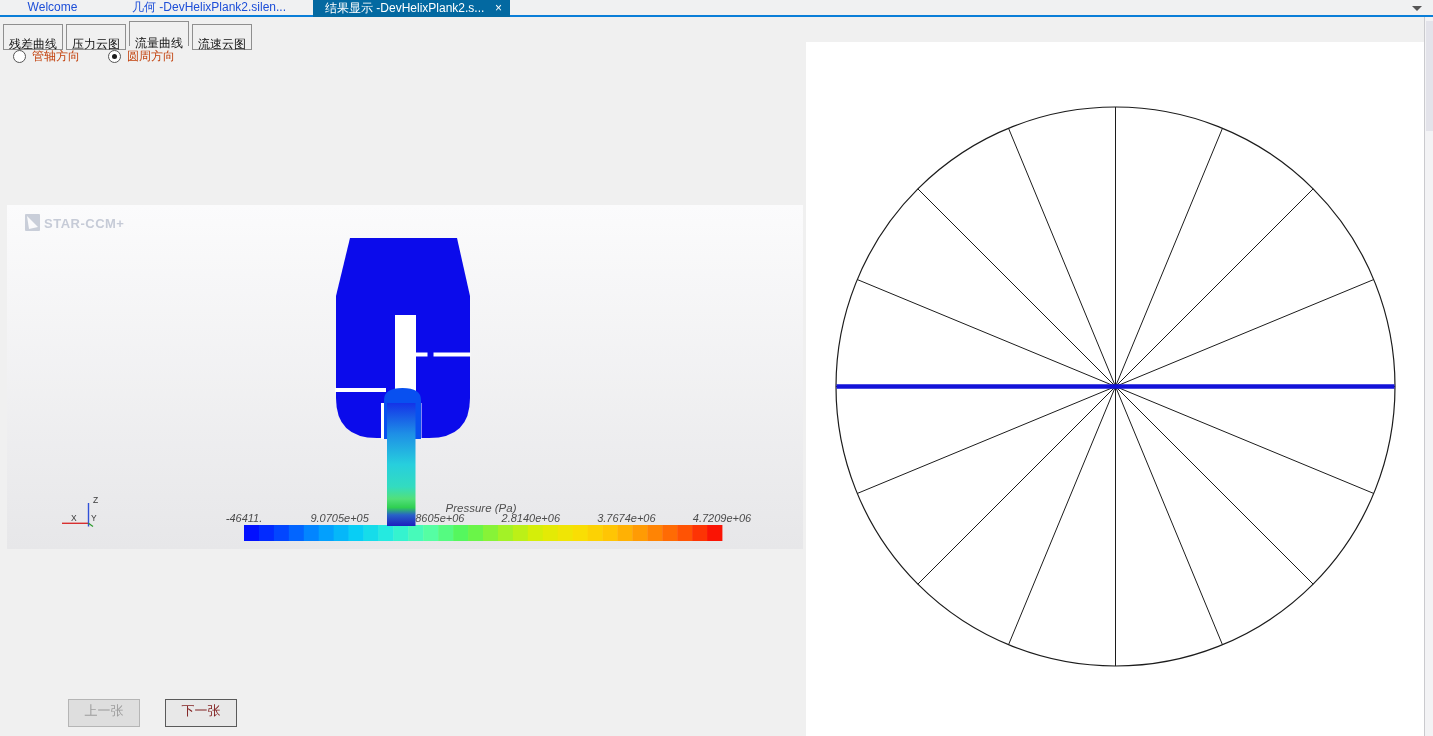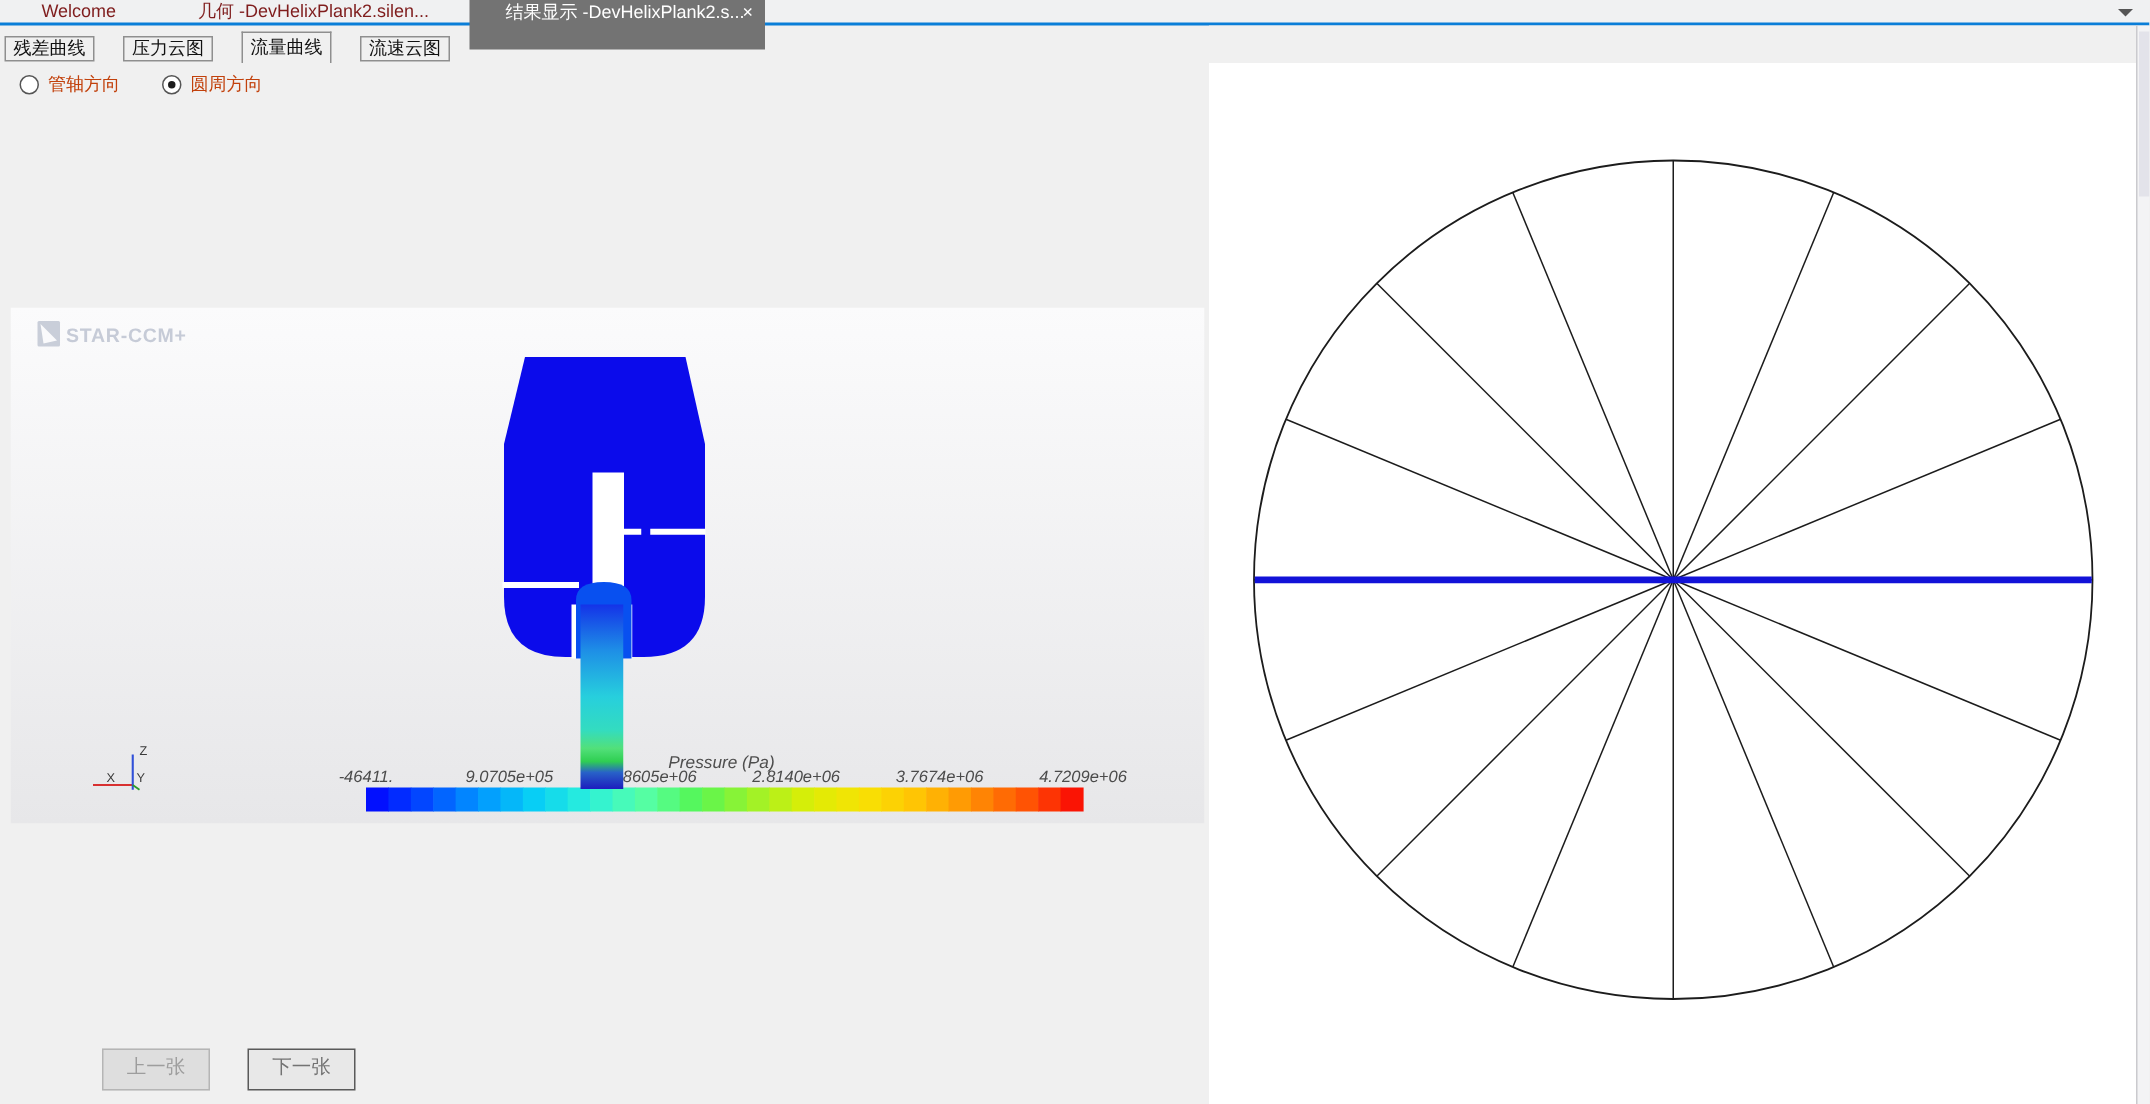--- a/index.html
+++ b/index.html
@@ -5,33 +5,33 @@
   html,body{margin:0;padding:0;}
   body{
     width:1433px;height:736px;position:relative;overflow:hidden;
     background:#f0f0f0;
     font-family:"Liberation Sans","DejaVu Sans",sans-serif;
     -webkit-font-smoothing:antialiased;
   }
   
   .titlebar{position:absolute;left:0;top:0;width:1433px;height:15px;background:#f0f1f2;}
   .accent-line{position:absolute;left:0;top:15px;width:1433px;height:2px;background:#0a7ed8;}
-  .doc-tab{position:absolute;top:0;height:15px;line-height:15px;font-size:12px;color:#7f1d1d;
+  .doc-tab{position:absolute;top:0;height:15px;line-height:15px;font-size:12px;color:#1d4ed8;
     text-align:center;white-space:nowrap;overflow:hidden;cursor:default;}
   .doc-tab.t0{left:0;width:105px;}
   .doc-tab.t1{left:105px;width:208px;}
-  .doc-tab.active{left:313px;width:197px;height:33px;line-height:16px;background:#737373;color:#ffffff;
-    text-align:left;padding-left:24px;box-sizing:border-box;z-index:3;}
+  .doc-tab.active{left:313px;width:197px;height:17px;line-height:16px;background:#0369a1;color:#ffffff;
+    text-align:left;padding-left:12px;box-sizing:border-box;z-index:3;}
   .close-x{position:absolute;right:8px;top:0;line-height:16px;font-size:12px;color:#ffffff;cursor:pointer;}
   .overflow-arrow{position:absolute;left:1412px;top:6px;width:0;height:0;
     border-left:5px solid transparent;border-right:5px solid transparent;border-top:5px solid #555;}
   
   .subtabs{position:absolute;left:3px;top:21px;height:21px;display:flex;z-index:2;}
-  .subtab{box-sizing:border-box;margin-top:3px;height:17px;line-height:15px;padding:0 5px;
-    border:1px solid #8f8f8f;background:#f0f0f0;font-size:12px;color:#111;margin-right:19px;
+  .subtab{box-sizing:border-box;margin-top:3px;height:17px;line-height:15px;padding:12px 5px;
+    border:1px solid #8f8f8f;background:#f0f0f0;font-size:12px;color:#111;margin-right:3px;
     white-space:nowrap;cursor:default;text-align:right;}
   .subtab.active{margin-top:0;height:21px;line-height:19px;border-bottom:none;z-index:3;}
   
   .radio-row{position:absolute;left:13px;top:48px;height:16px;display:flex;align-items:center;}
   .radio-item{display:flex;align-items:center;margin-right:28px;cursor:default;}
   .radio-circle{width:11px;height:11px;border:1px solid #555;border-radius:50%;background:#fff;
     display:flex;align-items:center;justify-content:center;}
   .radio-dot{width:5px;height:5px;border-radius:50%;background:#1b1b1b;display:none;}
   .radio-item.checked .radio-dot{display:block;}
   .radio-label{margin-left:6px;font-size:12px;color:#c2410c;white-space:nowrap;}
@@ -41,21 +41,21 @@
   .right-panel{position:absolute;left:806px;top:42px;width:618px;height:694px;background:#ffffff;}
   .section-svg{position:absolute;left:0;top:0;}
   
   .vscroll{position:absolute;left:1424px;top:17px;width:9px;height:719px;background:#f3f3f5;
     border-left:1px solid #cacace;box-sizing:border-box;}
   .vscroll-thumb{position:absolute;left:1px;top:4px;width:7px;height:110px;background:#e3e3ea;}
   
   .pager-btn{position:absolute;top:699px;width:72px;height:28px;box-sizing:border-box;
     font-size:13px;text-align:center;line-height:21px;cursor:pointer;}
   .pager-btn.prev{left:68px;background:#dedede;border:1px solid #b5b5b5;color:#9d9d9d;cursor:default;}
-  .pager-btn.next{left:165px;background:#e8e8e8;border:1px solid #5a5a5a;color:#737373;}
+  .pager-btn.next{left:165px;background:#e8e8e8;border:1px solid #5a5a5a;color:#7f1d1d;}
 </style>
 </head>
 <body>
 
 <div class="titlebar">
   <div class="doc-tab t0">Welcome</div>
   <div class="doc-tab t1">几何 -DevHelixPlank2.silen...</div>
 </div>
 <div class="accent-line"></div>
 <div class="doc-tab active">

